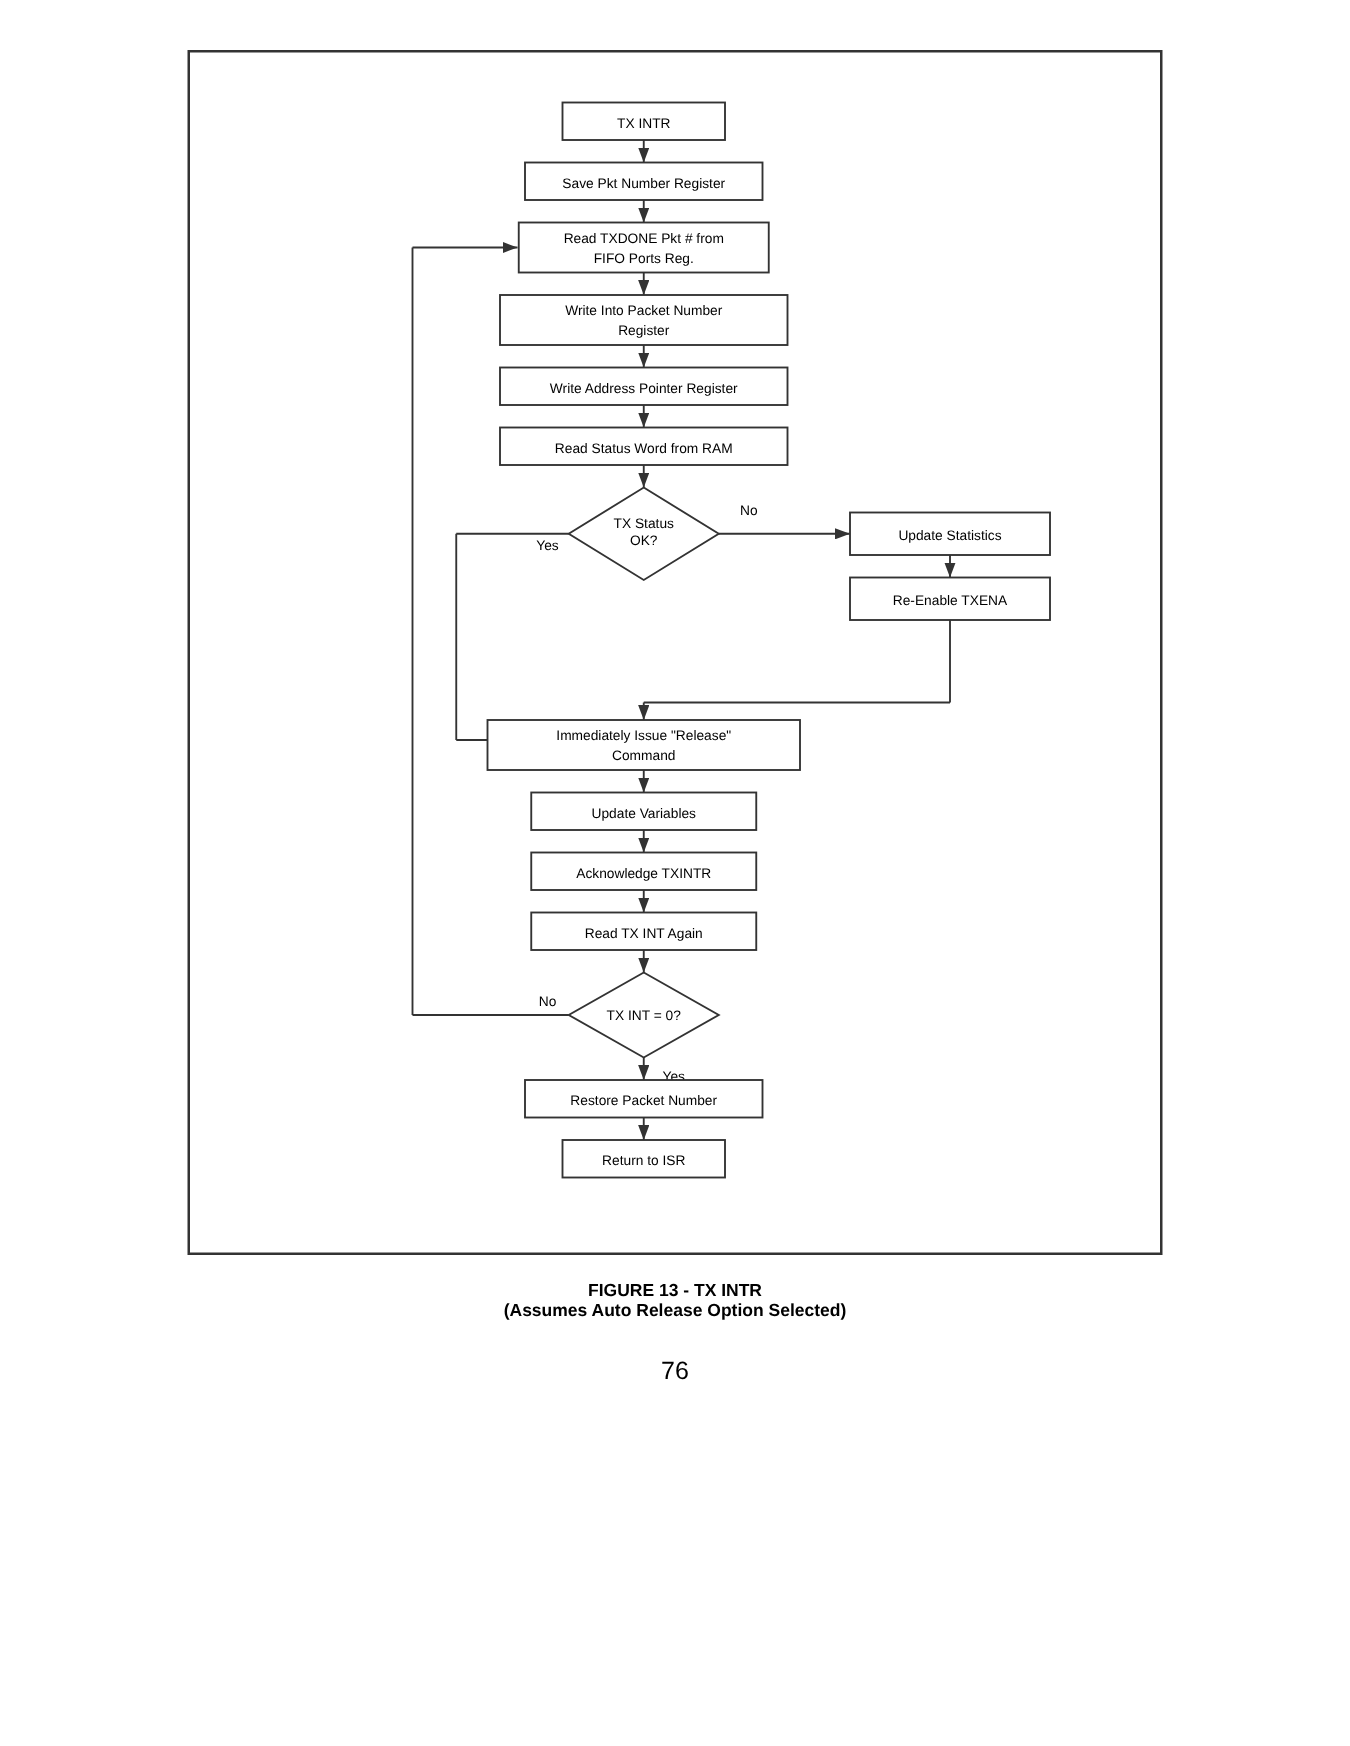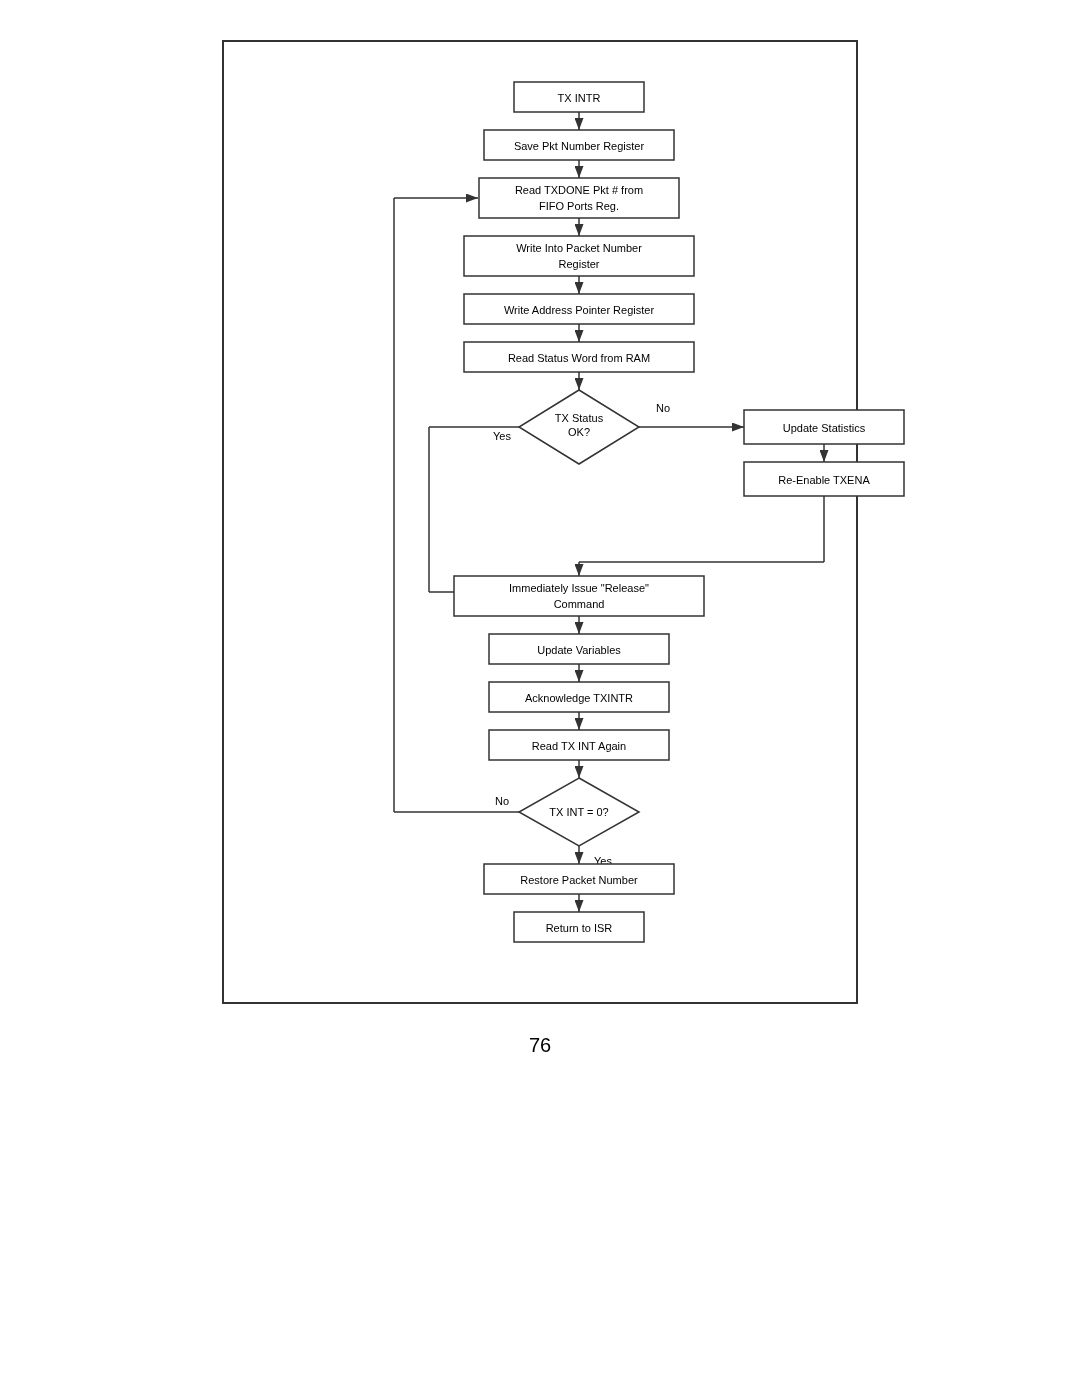--- a/index.html
+++ b/index.html
@@ -14,21 +14,21 @@
     }
     .page-container {
       width: 900px;
       margin: 40px auto;
       display: flex;
       flex-direction: column;
       align-items: center;
     }
     .diagram-border {
       border: 2px solid #333;
-      width: 636px;
+      width: 780px;
       padding: 30px 20px;
       position: relative;
       display: flex;
       flex-direction: column;
       align-items: center;
     }
     .figure-caption {
       text-align: center;
       margin-top: 20px;
       font-family: Arial, sans-serif;
@@ -164,15 +164,19 @@
       <text x="335" y="812" text-anchor="middle" font-size="11" font-family="Arial">Restore Packet Number</text>
 
       <line x1="335" y1="822" x2="335" y2="840" stroke="#333" stroke-width="1.5" marker-end="url(#arrowhead)"></line>
 
       <rect x="270" y="840" width="130" height="30" fill="white" stroke="#333" stroke-width="1.5"></rect>
       <text x="335" y="860" text-anchor="middle" font-size="11" font-family="Arial">Return to ISR</text>
 
     </svg>
   </div>
 
+  <div class="figure-caption">
+    <div class="title">FIGURE 13 - TX INTR</div>
+    <div class="subtitle">(Assumes Auto Release Option Selected)</div>
+  </div>
 
   <div class="page-number">76</div>
 </div>
 
 </body></html>

